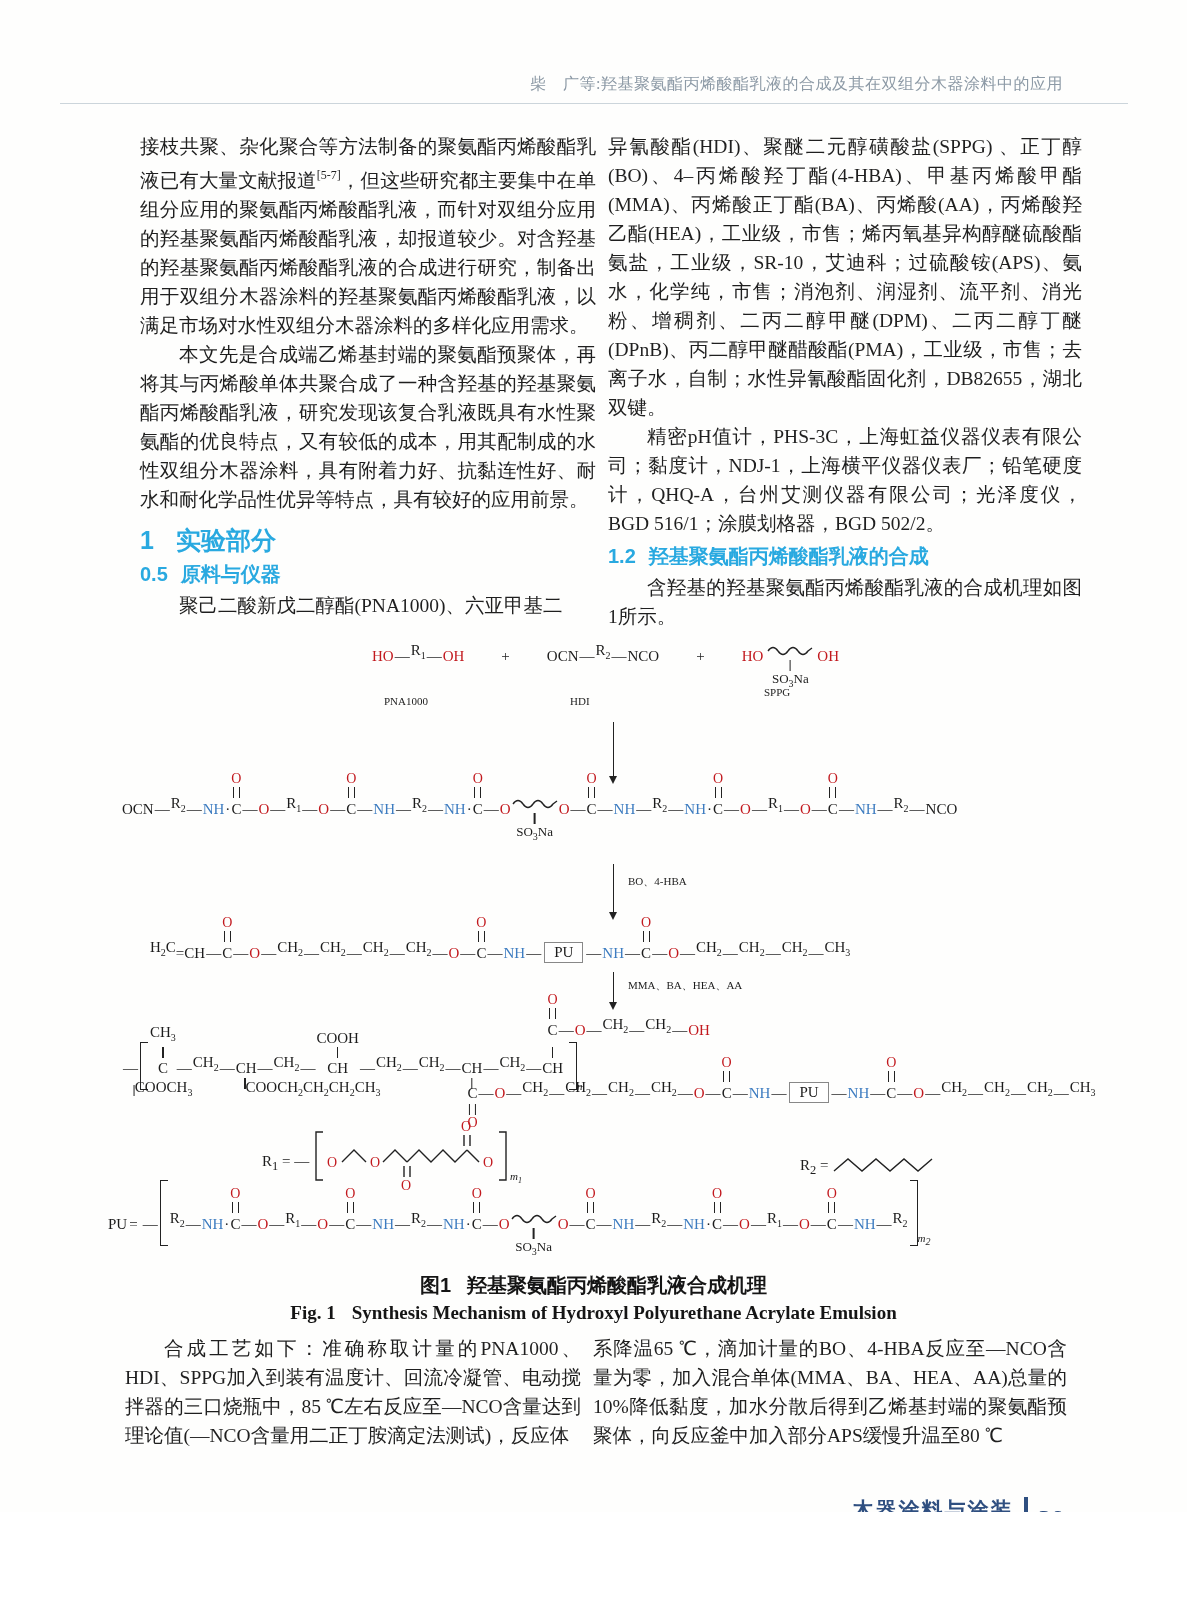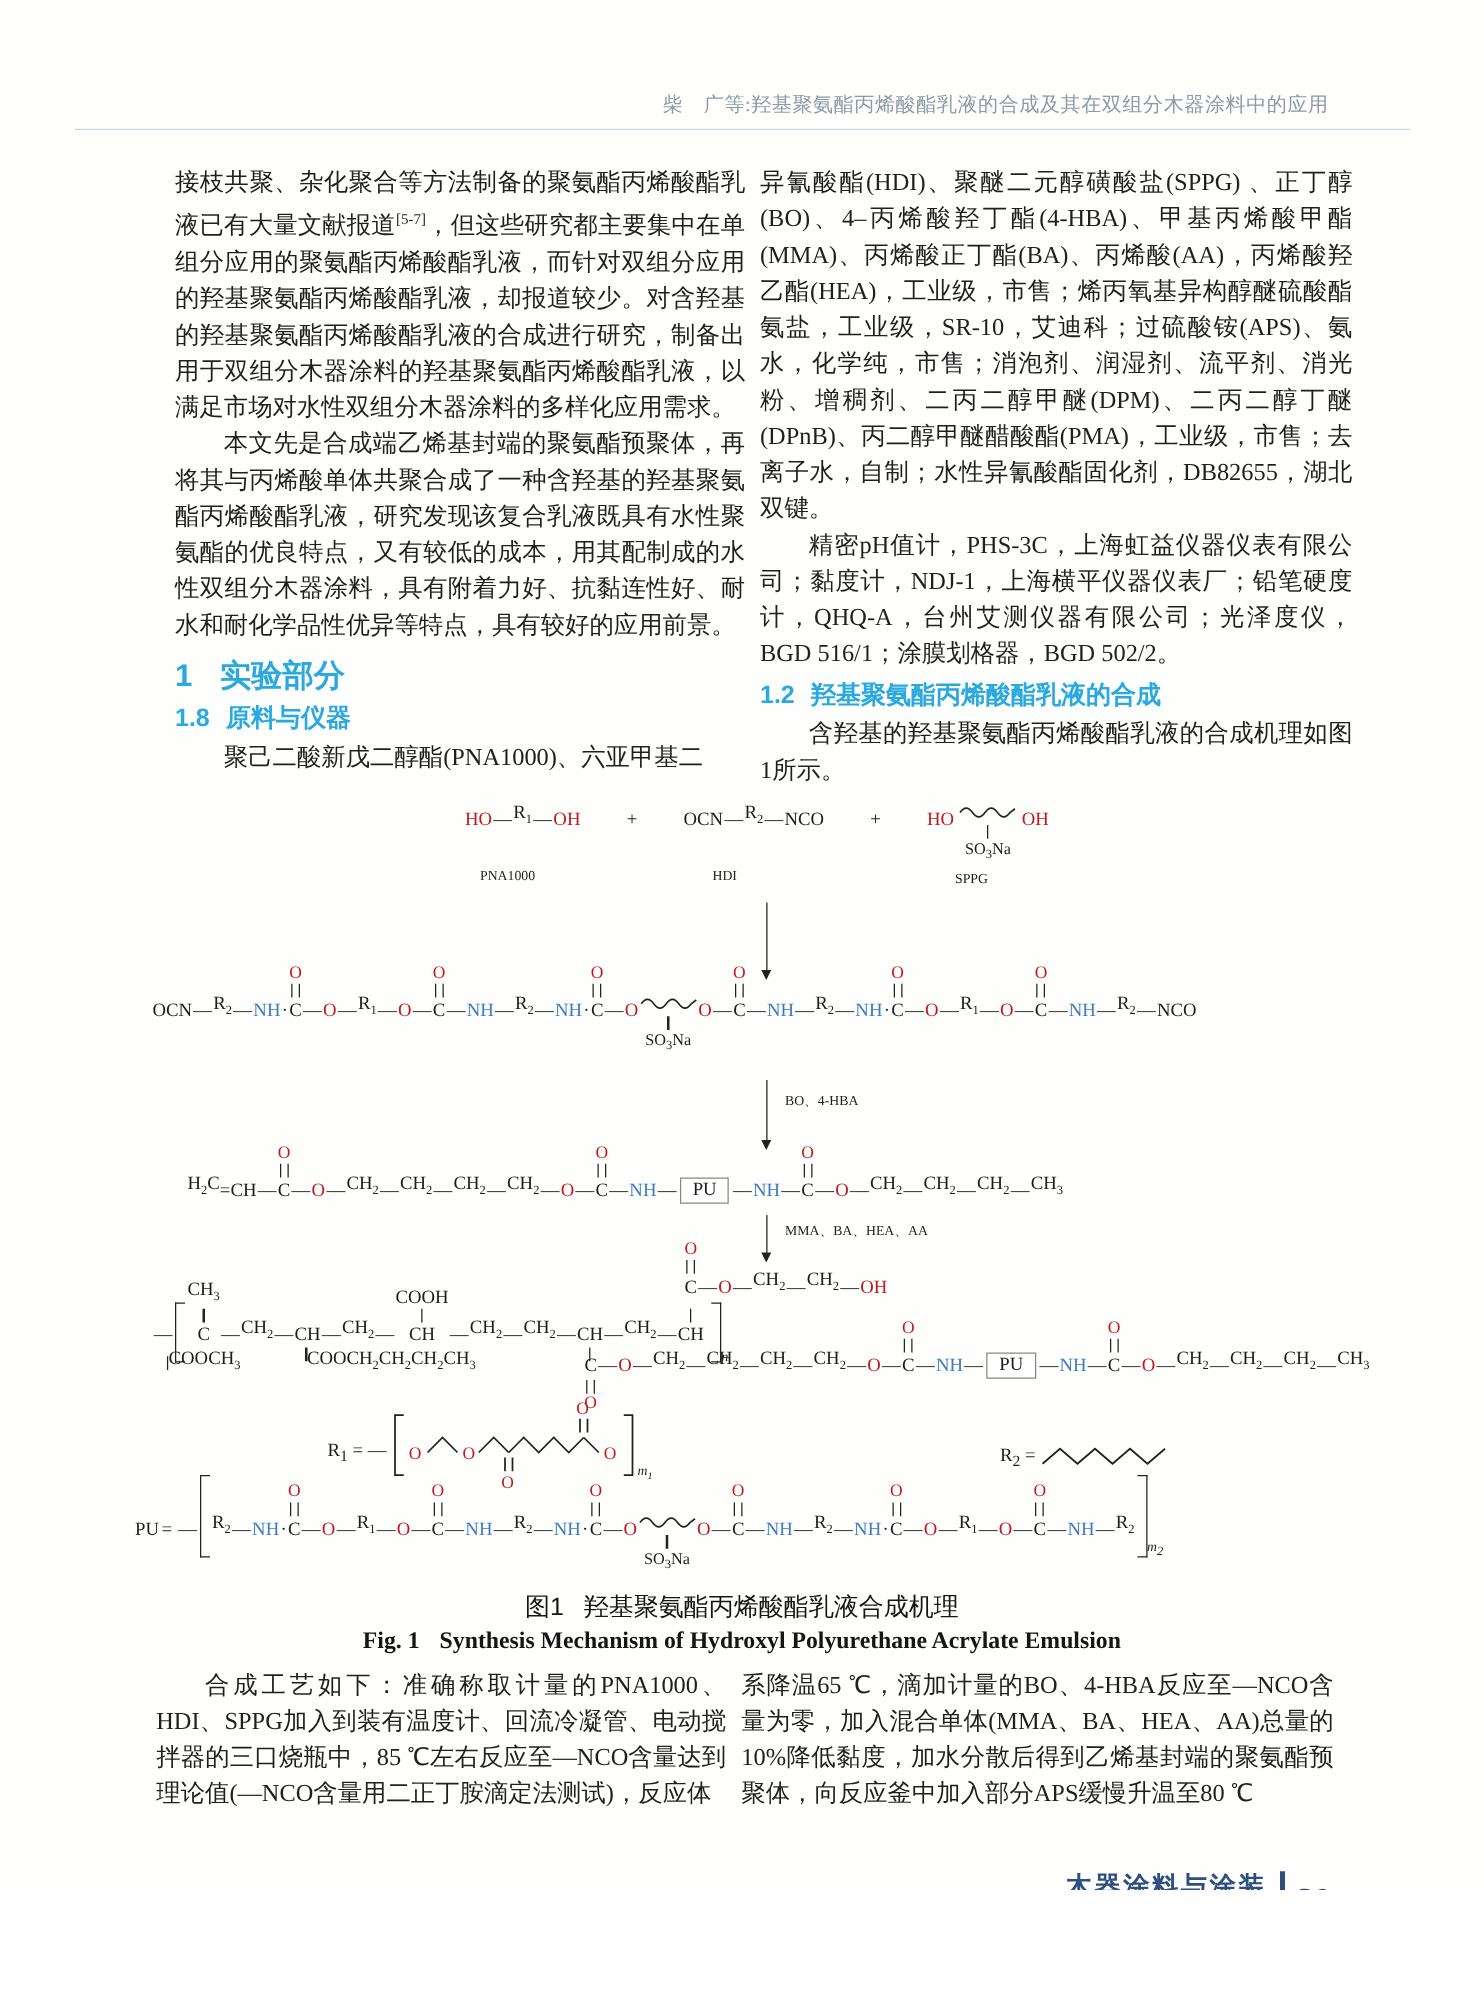--- a/index.html
+++ b/index.html
@@ -58,21 +58,21 @@
   .st-bot.left{transform:translateX(-8px);align-items:flex-start;}
   .st-bot.left .vline{margin-left:6px;}
   .arrow{position:absolute;width:0;border-left:1.4px solid #222;}
   .arrow:after{content:"";position:absolute;left:-4.7px;bottom:-6px;
                border:4px solid transparent;border-top:8px solid #222;}
   .flabel{position:absolute;white-space:nowrap;line-height:18px;font-size:11px;}
   .rdef{position:absolute;display:flex;align-items:flex-start;gap:4px;}
   .rdef .pre{line-height:20px;white-space:nowrap;}
 
   
-  .capzh{position:absolute;top:1272px;left:0;width:100%;text-align:center;font-weight:normal;
+  .capzh{position:absolute;top:1272px;left:0;width:100%;text-align:center;font-weight:bold;
          font-size:20px;font-family:"Liberation Sans",sans-serif;color:#151515;}
   .capzh span,.capen span{margin:0 8px;}
   .capen{position:absolute;top:1302px;left:0;width:100%;text-align:center;font-weight:bold;
          font-size:19px;color:#151515;}
 
   
   .bcol{position:absolute;top:1334px;font-size:19.5px;line-height:29px;text-align:justify;}
   .bcol p{margin:0;}
   .bl{left:125px;width:456px;}
   .br{left:593px;width:474px;}
@@ -94,21 +94,21 @@
   <div class="hrule"></div>
 
   <div class="col col-l">
     <p><span>接枝共聚、杂化聚合等方法制备的聚氨酯丙烯酸酯乳液已有大量文献报道</span><sup>[5-7]</sup><span>，但这些研究都主要集中在单组分应用的聚氨酯丙烯酸酯乳液，而针对双组分应用的羟基聚氨酯丙烯酸酯乳液，却报道较少。对含羟基的羟基聚氨酯丙烯酸酯乳液的合成进行研究，制备出用于双组分木器涂料的羟基聚氨酯丙烯酸酯乳液，以满足市场对水性双组分木器涂料的多样化应用需求。</span></p>
     <p class="ind">本文先是合成端乙烯基封端的聚氨酯预聚体，再将其与丙烯酸单体共聚合成了一种含羟基的羟基聚氨酯丙烯酸酯乳液，研究发现该复合乳液既具有水性聚氨酯的优良特点，又有较低的成本，用其配制成的水性双组分木器涂料，具有附着力好、抗黏连性好、耐水和耐化学品性优异等特点，具有较好的应用前景。</p>
     <div class="h2">
       <span>1</span>
       <span>实验部分</span>
     </div>
     <div class="h3">
-      <span>1.8</span>
+      <span>0.5</span>
       <span>原料与仪器</span>
     </div>
     <p class="ind">聚己二酸新戊二醇酯(PNA1000)、六亚甲基二</p>
   </div>
 
   <div class="col col-r">
     <p>异氰酸酯(HDI)、聚醚二元醇磺酸盐(SPPG) 、正丁醇(BO)、4–丙烯酸羟丁酯(4-HBA)、甲基丙烯酸甲酯(MMA)、丙烯酸正丁酯(BA)、丙烯酸(AA)，丙烯酸羟乙酯(HEA)，工业级，市售；烯丙氧基异构醇醚硫酸酯氨盐，工业级，SR-10，艾迪科；过硫酸铵(APS)、氨水，化学纯，市售；消泡剂、润湿剂、流平剂、消光粉、增稠剂、二丙二醇甲醚(DPM)、二丙二醇丁醚(DPnB)、丙二醇甲醚醋酸酯(PMA)，工业级，市售；去离子水，自制；水性异氰酸酯固化剂，DB82655，湖北双键。</p>
     <p class="ind">精密pH值计，PHS-3C，上海虹益仪器仪表有限公司；黏度计，NDJ-1，上海横平仪器仪表厂；铅笔硬度计，QHQ-A，台州艾测仪器有限公司；光泽度仪，BGD 516/1；涂膜划格器，BGD 502/2。</p>
     <div class="h3">
       <span>1.2</span>
@@ -488,21 +488,21 @@
           <span class="brk-sub">m<sub>2</sub></span>
         </span>
       </div>
       <div class="arrow" style="left: 613px; top: 104px; height: 60px;"></div>
       <div class="arrow" style="left: 613px; top: 246px; height: 54px;"></div>
       <div class="flabel" style="left: 628px; top: 254px;">BO、4-HBA</div>
       <div class="arrow" style="left: 613px; top: 354px; height: 36px;"></div>
       <div class="flabel" style="left: 628px; top: 358px;">MMA、BA、HEA、AA</div>
       <div class="flabel" style="left: 384px; top: 74px;">PNA1000</div>
       <div class="flabel" style="left: 570px; top: 74px;">HDI</div>
-      <div class="flabel" style="left: 764px; top: 76px;">SPPG</div>
+      <div class="flabel" style="left: 764px; top: 65px;">SPPG</div>
       <div class="rdef" style="left: 262px; top: 500px;">
         <span class="pre" style="margin-top: 33px;">R<sub>1</sub> = —</span>
         <svg width="214" height="74">
           <path d="M10 14 H3 V62 H10" fill="none" stroke="#222" stroke-width="1.4"></path>
           <path d="M29 44 L41 32 L53 44" fill="none" stroke="#222" stroke-width="1.4"></path>
           <path d="M70 44 L82 32 L94 44" fill="none" stroke="#222" stroke-width="1.4"></path>
           <path d="M91 48 V59" fill="none" stroke="#222" stroke-width="1.4"></path>
           <path d="M97 48 V59" fill="none" stroke="#222" stroke-width="1.4"></path>
           <path d="M94 44 L106 32 L118 44 L130 32 L142 44 L154 32" fill="none" stroke="#222" stroke-width="1.4"></path>
           <path d="M151 28 V17" fill="none" stroke="#222" stroke-width="1.4"></path>

